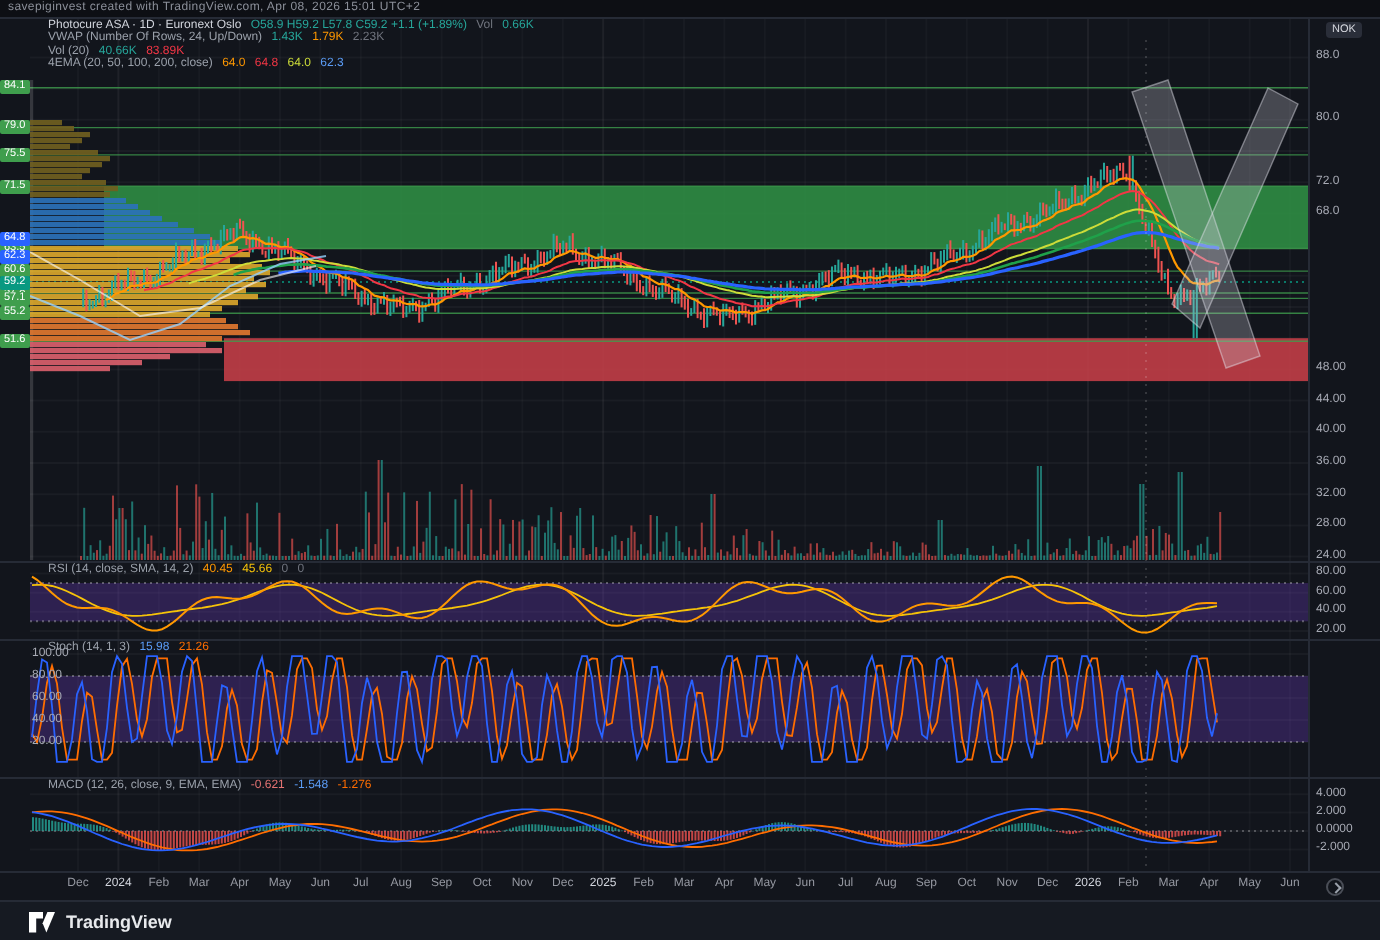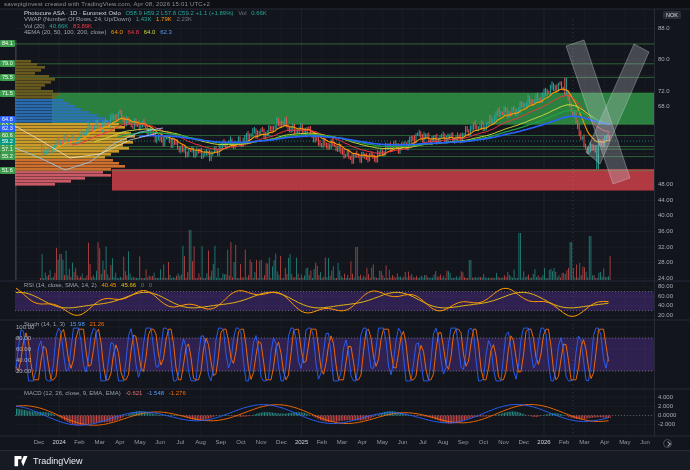--- a/index.html
+++ b/index.html
@@ -21,21 +21,21 @@
         padding:0 3px;background:#2a2e39;color:#d8dae0;border-radius:2px}
   .tlbl{position:absolute;top:439px;width:20px;text-align:center;font-size:6px;color:#9598a1;z-index:4}
   .tlbl.yr{color:#d1d4dc}
   .hit{position:absolute;z-index:7}
   .gotod{position:absolute;left:663px;top:439px;width:9px;height:9px;border:1px solid #4a4e57;
          border-radius:50%;z-index:7;box-sizing:border-box}
   .gotod .chev{display:block;width:3px;height:3px;border-right:1px solid #9aa0aa;
          border-top:1px solid #9aa0aa;transform:rotate(45deg);margin:2px 0 0 1.5px}
   #footer{position:absolute;left:0;top:450px;width:690px;height:20px;background:#161a22;
           border-top:1px solid #262b36;display:flex;align-items:center;z-index:8}
-  #footer .brand{font-size:9px;font-weight:normal;color:#e8eaed;margin-left:5px}
+  #footer .brand{font-size:9px;font-weight:bold;color:#e8eaed;margin-left:5px}
   #footer svg{margin-left:14px}
 </style>
 </head>
 <body>
 
 <div id="screen">
   <div id="plotbg"></div>
   <div class="wm">savepiginvest created with TradingView.com, Apr 08, 2026 15:01 UTC+2</div>
 
   <svg id="paint" xmlns="http://www.w3.org/2000/svg">

